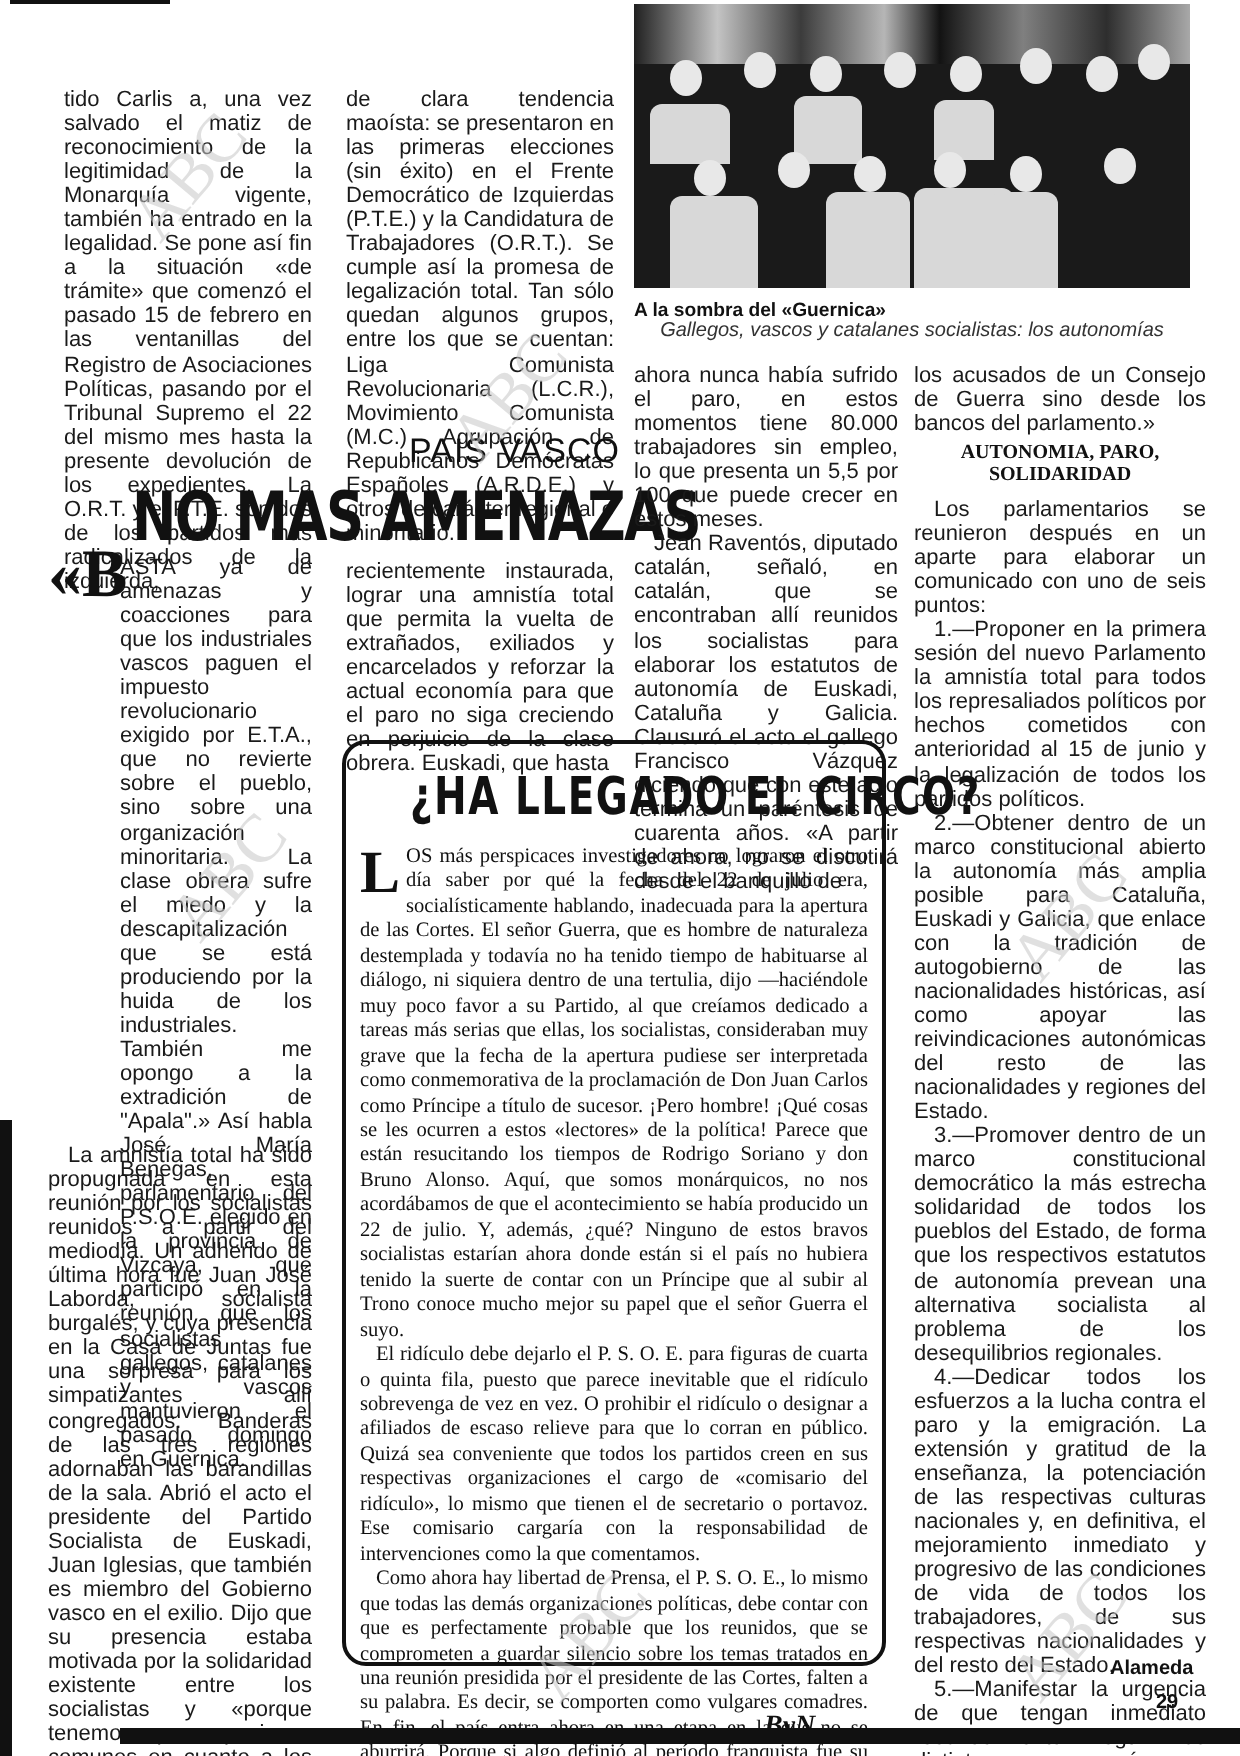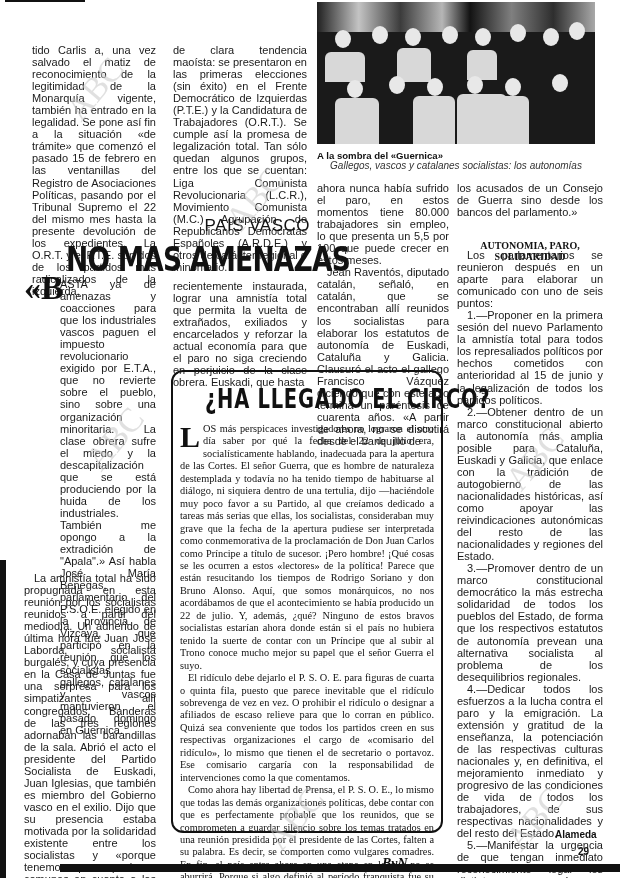--- a/index.html
+++ b/index.html
@@ -17,21 +17,21 @@
   .section-label { position:absolute; left:0; top:216px; width:310px; text-align:right; font-size:17px; letter-spacing:.5px; }
   .headline { position:absolute; left:66px; top:238px; width:196px; font-family:"DejaVu Sans", sans-serif; font-weight:bold; font-size:34px; letter-spacing:-1px; transform:scaleX(.78); transform-origin:left; line-height:42px; white-space:nowrap; }
   .dropcap { position:absolute; left:24px; top:271px; font-family:"Liberation Serif", serif; font-weight:bold; font-size:34px; line-height:34px; }
   .box { position:absolute; left:171px; top:370px; width:268px; height:459px; border:2.5px solid #111; border-radius:12px; }
   .box-title { position:absolute; left:205px; top:384px; font-family:"DejaVu Sans", sans-serif; font-weight:bold; font-size:26px; letter-spacing:1px; white-space:nowrap; transform:scaleX(.75); transform-origin:left; }
   .box-text { position:absolute; left:180px; top:423px; width:254px; font-family:"Liberation Serif", serif; font-size:10.3px; line-height:12.45px; text-align:justify; }
   .box-text p { margin:0; }
   .box-text p.ind { text-indent:8px; }
   .box-drop { float:left; font-size:30px; line-height:26px; font-weight:bold; margin:1px 3px 0 0; }
   .signature { position:absolute; left:382px; top:856px; font-family:"Liberation Serif", serif; font-style:italic; font-weight:bold; font-size:14px; }
-  .subhead { position:absolute; left:457px; top:221px; width:146px; text-align:center; font-family:"Liberation Serif", serif; font-weight:bold; font-size:10px; line-height:11px;margin-top:19px; }
+  .subhead { position:absolute; left:457px; top:221px; width:146px; text-align:center; font-family:"Liberation Serif", serif; font-weight:bold; font-size:10px; line-height:11px; }
   .author { position:absolute; left:555px; top:829px; font-size:10px; font-weight:bold; }
   .pageno { position:absolute; left:578px; top:846px; font-size:10px; font-weight:bold; }
   .leftbar { position:absolute; left:0; top:560px; width:6px; height:318px; background:#111; }
   .bottombar { position:absolute; left:60px; top:864px; width:560px; height:8px; background:#111; }
   .watermark { position:absolute; font-family:"Liberation Serif", serif; font-size:34px; color:#c8c8c8; opacity:.55; transform:rotate(-50deg); pointer-events:none; }
 </style>
 </head>
 <body>
 
 <div class="topbar"></div>

